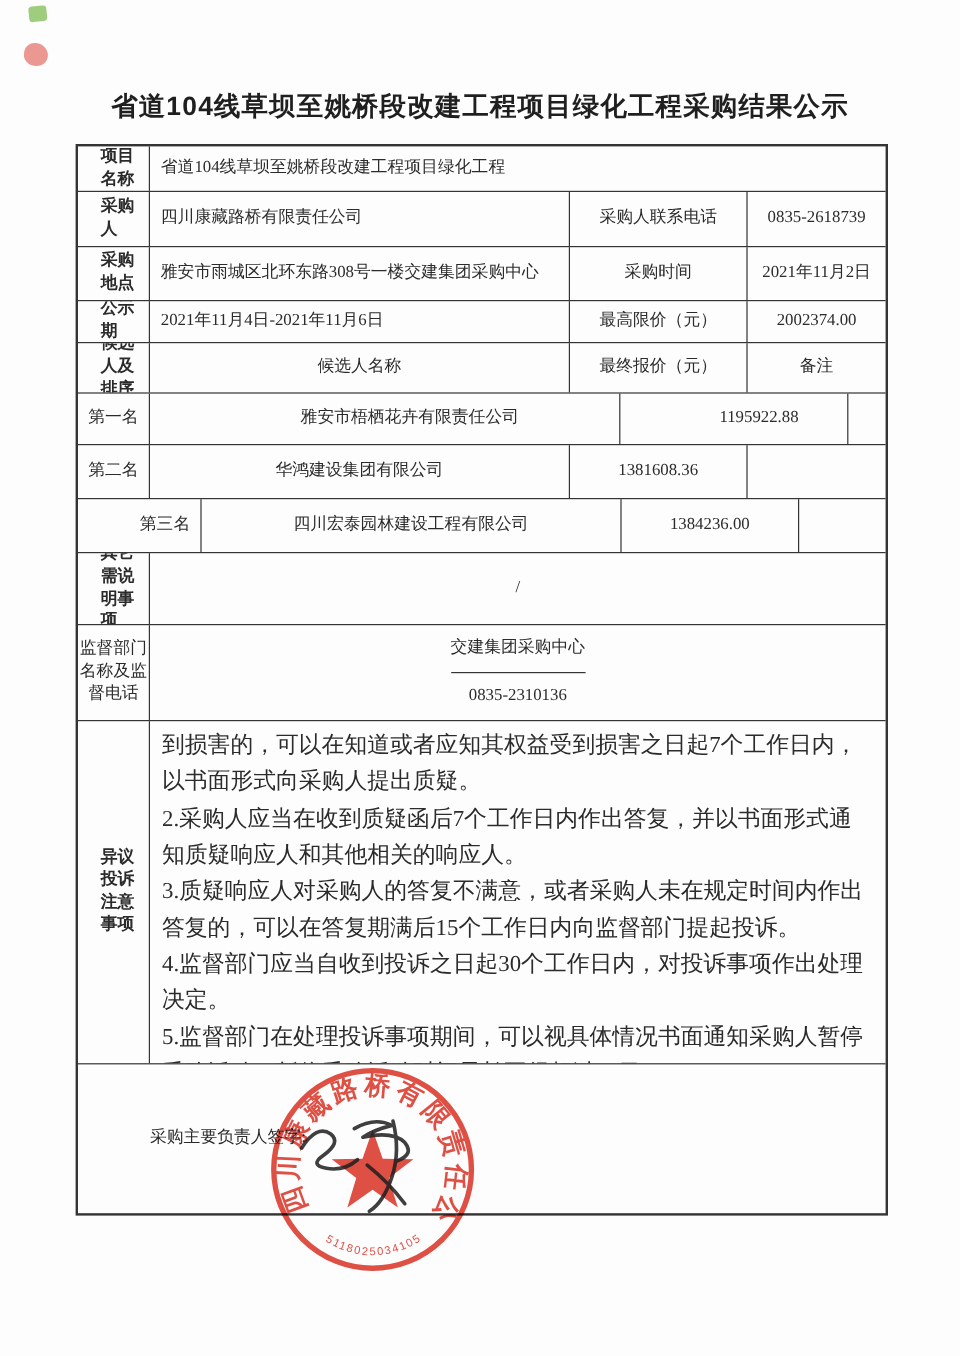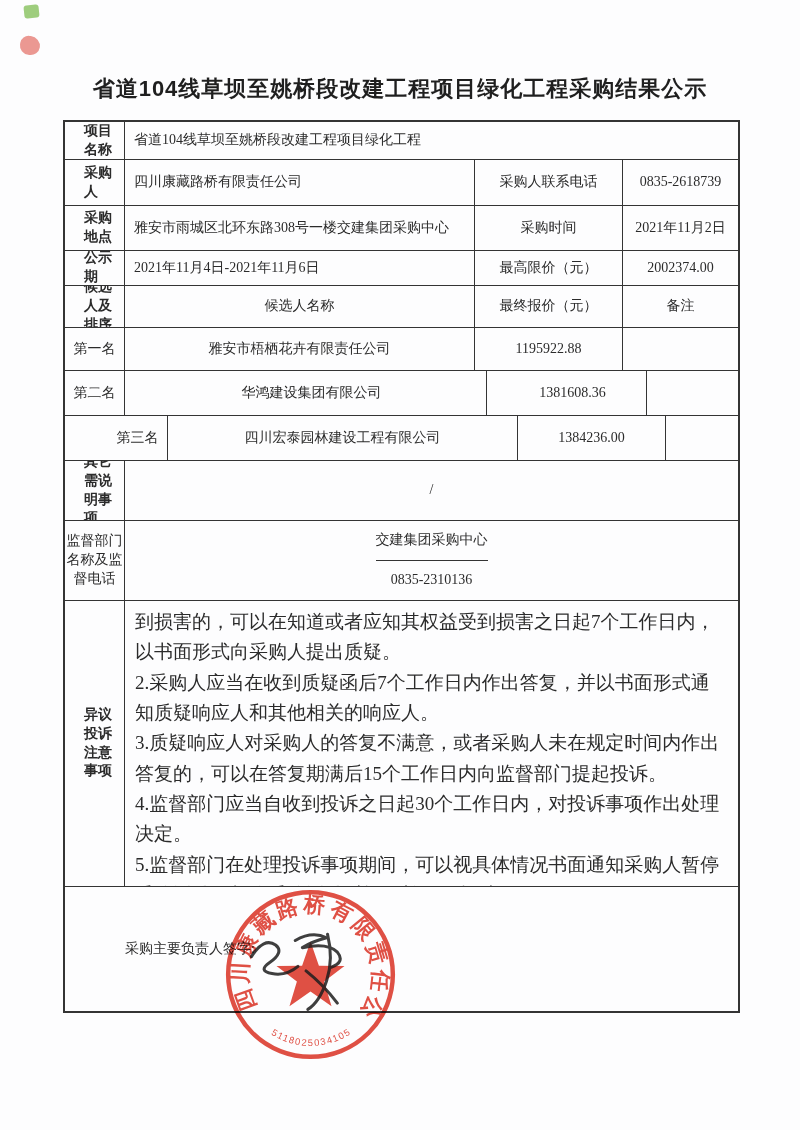--- a/index.html
+++ b/index.html
@@ -38,21 +38,21 @@
     font-size:14px;
   }
   .row{
     display:grid;
     grid-template-columns:60px 350px 148px 115px;
     border-bottom:1px solid #343434;
     box-sizing:border-box;
   }
   .row:last-child{border-bottom:none;margin-left:48px;}
   .r1{height:38px;} .r2{height:46px;} .r3{height:45px;} .r4{height:35px;}
-  .r5{height:42px;} .r6{height:43px;} .r7{height:45px;gap:12px;} .r8{height:45px;padding-left:43px;}
+  .r5{height:42px;} .r6{height:43px;gap:42px;} .r7{height:45px;} .r8{height:45px;padding-left:43px;}
   .r9{height:60px;} .r10{height:80px;} .r11{height:286px;} .r12{height:124px;}
 
   .cell{
     display:flex;align-items:center;
     border-right:1px solid #343434;
     box-sizing:border-box;
     line-height:1.35;
     overflow:hidden;
   }
   .cell:last-child{border-right:none;}

